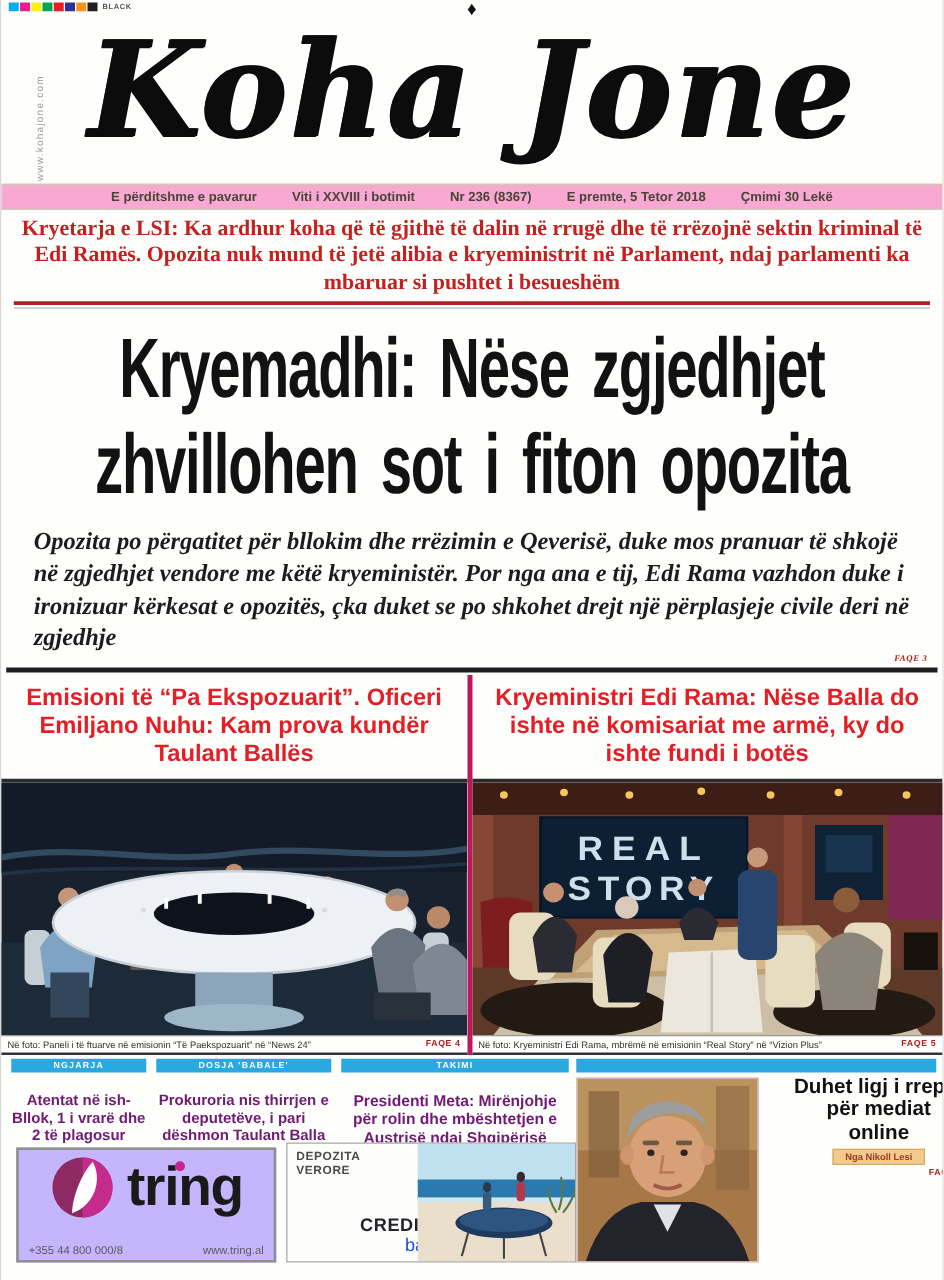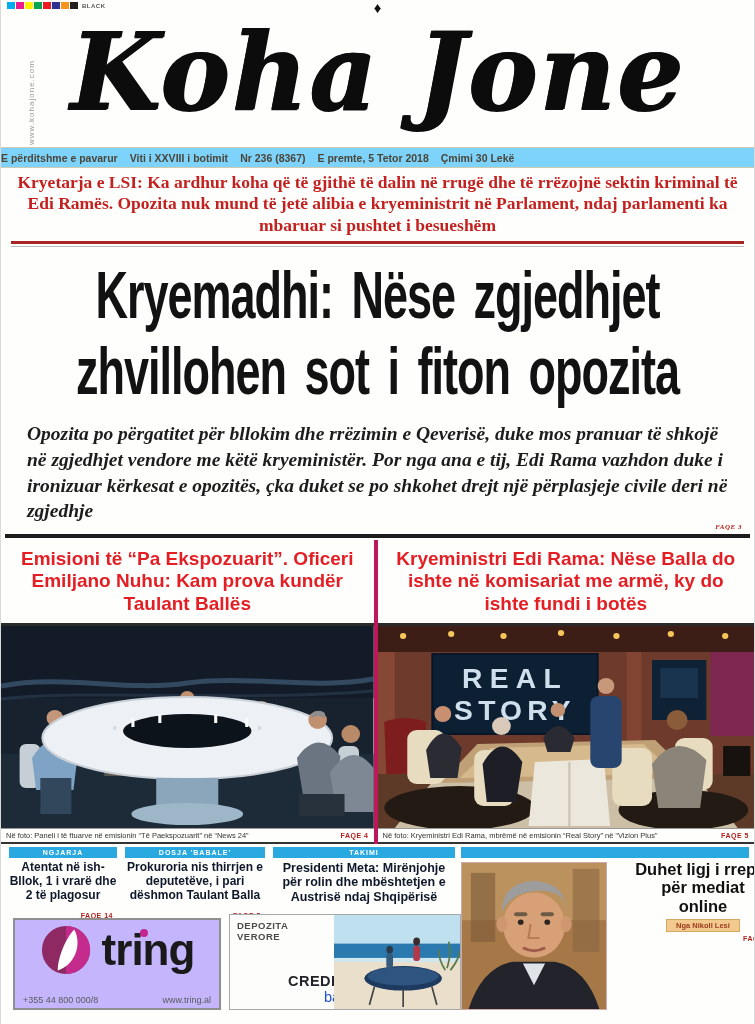--- a/index.html
+++ b/index.html
@@ -23,22 +23,22 @@
   }
   .masthead-title {
     position:absolute; top:8px; left:0; right:0; text-align:center;
     font-family:"DejaVu Serif", serif; font-weight:bold; font-style:italic;
     font-size:104px; line-height:128px; color:#0c0c0c; letter-spacing:2px;
     text-shadow:1.5px 0 0 #0c0c0c, 0 1px 0 #0c0c0c;
     transform:scaleY(1.02);
   }
   
   .info-bar {
-    height:21px; background:#7dd3fc; border-top:1px solid #cfcab2; border-bottom:1px solid #cfcab2;
-    display:flex; align-items:center; gap:12px;
+    height:21px; background:#f9a8d4; border-top:1px solid #cfcab2; border-bottom:1px solid #cfcab2;
+    display:flex; align-items:center; justify-content:center; gap:28px;
     font-size:10.5px; font-weight:bold; color:#4a4536;
   }
   
   .kicker {
     margin-top:4px; padding:0 16px; text-align:center;
     font-family:"Liberation Serif", serif; font-weight:bold;
     font-size:17.5px; line-height:1.22; color:#c3211f;
   }
   .kicker-rule { height:3px; background:#a82420; margin:5px 10px 0 10px; }
   .kicker-rule2 { height:1px; background:#bbb; margin:2px 10px 0 10px; }
@@ -72,21 +72,21 @@
     padding:0 5px; font-size:7.5px; color:#333;
     border-top:1px solid #999; border-bottom:2px solid #333;
   }
   
   .bottom-zone { position:relative; height:188px; }
   .brief { position:absolute; top:3px; }
   .brief-bar {
     height:11px; background:#2aa9e1; color:#fff; font-size:7px; font-weight:bold;
     display:flex; align-items:center; justify-content:center; letter-spacing:1px;
   }
-  .brief-headline { margin-top:3px; text-align:center; font-weight:bold; font-size:12px; line-height:1.15; color:#0f172a; }
+  .brief-headline { margin-top:16px; text-align:center; font-weight:bold; font-size:12px; line-height:1.15; color:#701a75; }
   .brief-ref { text-align:right; margin-top:2px; padding-right:4px; }
   .b1 { left:8px;  width:108px; }
   .b2 { left:124px; width:140px; }
   .b3 { left:272px; width:182px; }
   .b3 .brief-headline { font-size:12.5px; }
   .bar4 { position:absolute; top:3px; left:460px; width:288px; height:11px; background:#2aa9e1; }
   
   .portrait { position:absolute; top:18px; left:460px; width:146px; height:148px; }
   .portrait svg { display:block; width:100%; height:100%; border:1px solid #caa; }
   .opinion { position:absolute; top:16px; left:634px; width:136px; }

